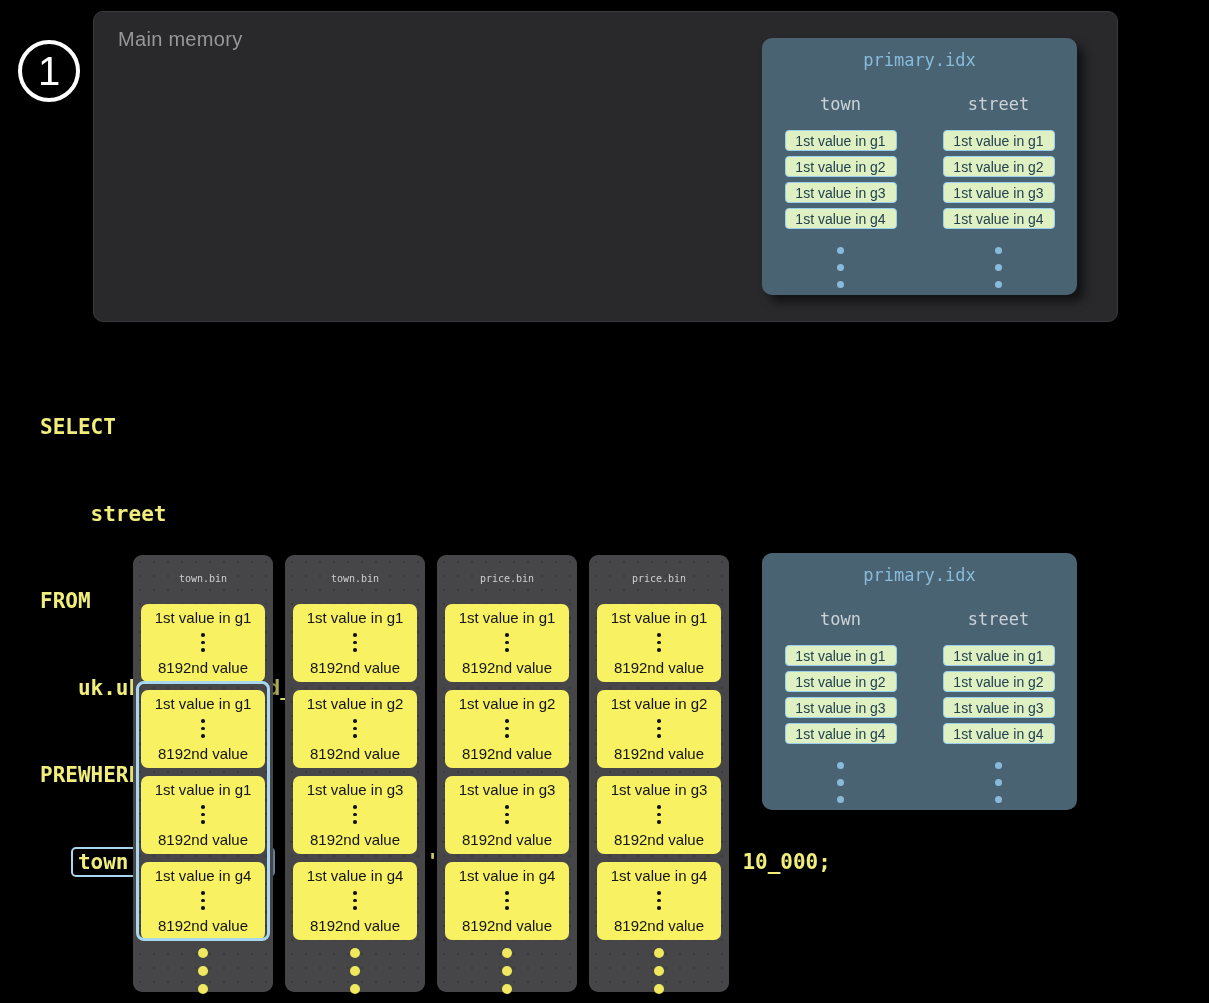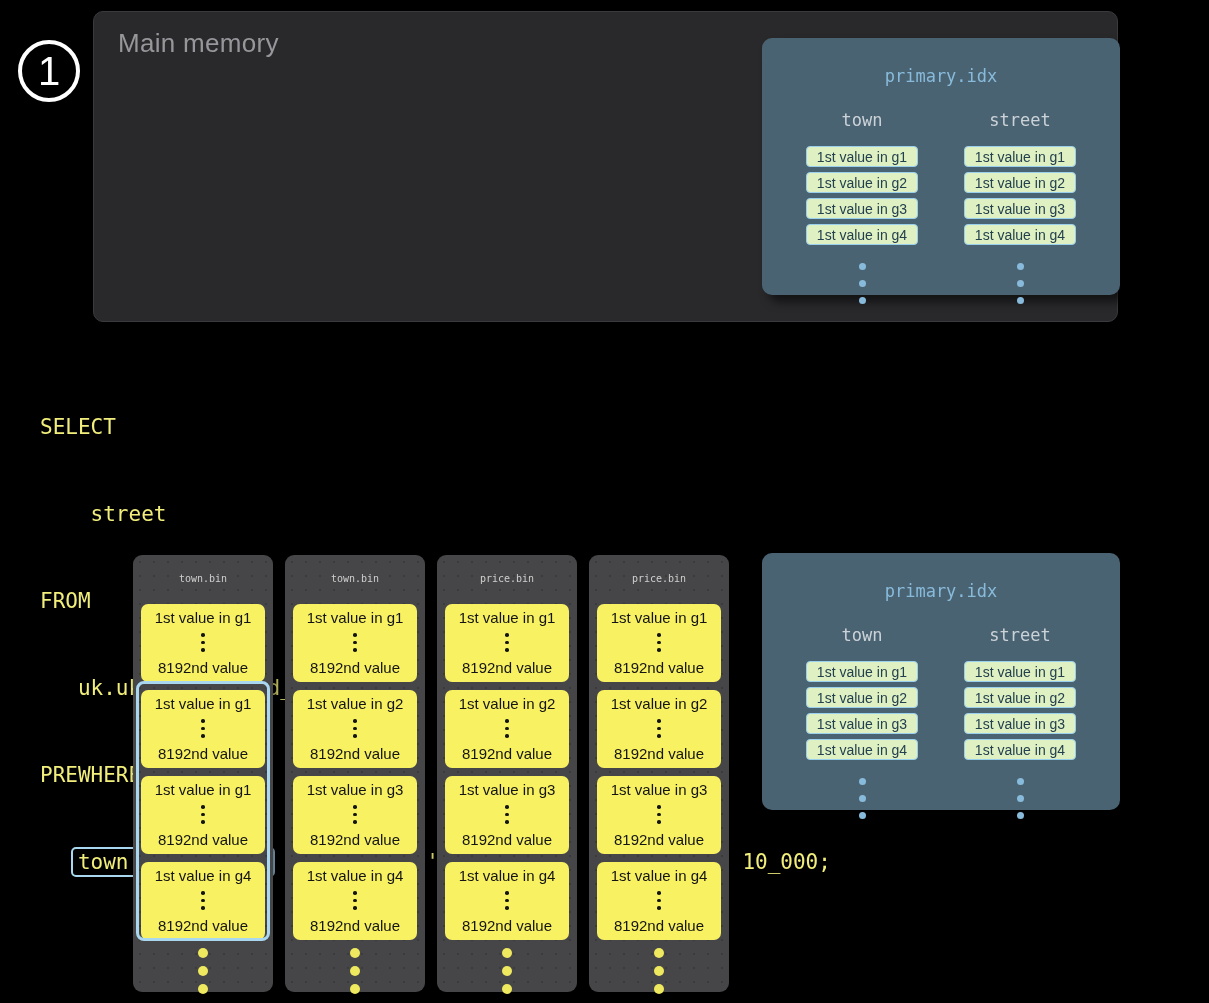--- a/index.html
+++ b/index.html
@@ -9,46 +9,46 @@
   
   .badge{position:absolute;left:18px;top:40px;width:54px;height:54px;
          border:4px solid #fff;border-radius:50%;color:#fff;
          display:flex;align-items:center;justify-content:center;
          font-size:40px;font-weight:300;}
 
   
   .panel{position:absolute;left:93px;top:11px;width:1025px;height:311px;
          background:var(--panel-bg,#29292c);border:1px solid #3a3a3e;
          border-radius:10px;box-sizing:border-box;}
-  .panel-title{position:absolute;left:24px;top:16px;font-size:26px;
+  .panel-title{position:absolute;left:24px;top:16px;font-size:20px;
          color:#97979b;letter-spacing:.3px;}
 
   
-  .idx-box{position:absolute;width:358px;height:257px;box-sizing:border-box;
-         background:var(--idx-bg,#4a6372);border-radius:10px;padding-top:28px;
+  .idx-box{position:absolute;width:315px;height:257px;box-sizing:border-box;
+         background:var(--idx-bg,#4a6372);border-radius:10px;padding-top:12px;
          box-shadow:7px 7px 10px rgba(0,0,0,.55);}
   #idx-top{left:762px;top:38px;}
   #idx-bottom{left:762px;top:553px;}
   .idx-title{margin:0;text-align:center;font-family:"DejaVu Sans Mono","Liberation Mono",monospace;
          font-size:17px;color:var(--blue-text,#88bbdb);height:20px;}
   .idx-cols{display:flex;justify-content:center;gap:40px;margin-top:24px;}
   .idx-col{display:flex;flex-direction:column;align-items:center;width:118px;}
   .idx-header{font-family:"DejaVu Sans Mono","Liberation Mono",monospace;font-size:17px;
          color:#ccd3d8;height:20px;margin-bottom:16px;}
   .idx-chip{width:112px;height:21px;box-sizing:border-box;margin-bottom:5px;
          background:var(--chip-bg,#dff0c2);border:1.5px solid var(--chip-border,#9bd0ec);
          border-radius:4px;color:var(--chip-text,#23404f);font-size:14px;
          display:flex;align-items:center;justify-content:center;white-space:nowrap;}
   .idx-dots{display:flex;flex-direction:column;gap:10px;margin-top:13px;align-items:center;}
   .idx-dot{width:7px;height:7px;border-radius:50%;background:var(--blue-text,#88bbdb);}
 
   
   .sql{position:absolute;left:40px;top:355px;
        font-family:"DejaVu Sans Mono","Liberation Mono",monospace;
-       font-size:21px;line-height:29px;color:var(--sql-yellow,#f1ee7b);white-space:pre;}
+       font-size:21px;line-height:29px;color:var(--sql-yellow,#f1ee7b);white-space:pre;font-weight:bold;}
   .sql-line{height:29px;}
   .sql-hl{border:2px solid var(--hl-blue,#a9d7f0);border-radius:5px;
           padding:1px 5px;margin-left:-7px;}
 
   
   .bin-col{position:absolute;top:555px;width:140px;height:437px;box-sizing:border-box;
        background:var(--column-bg,#464648);
        background-image:radial-gradient(rgba(0,0,0,.16) 1.2px,transparent 1.4px);
        background-size:14px 14px;border-radius:9px;padding-top:14px;
        box-shadow:5px 5px 10px rgba(0,0,0,.5);}

